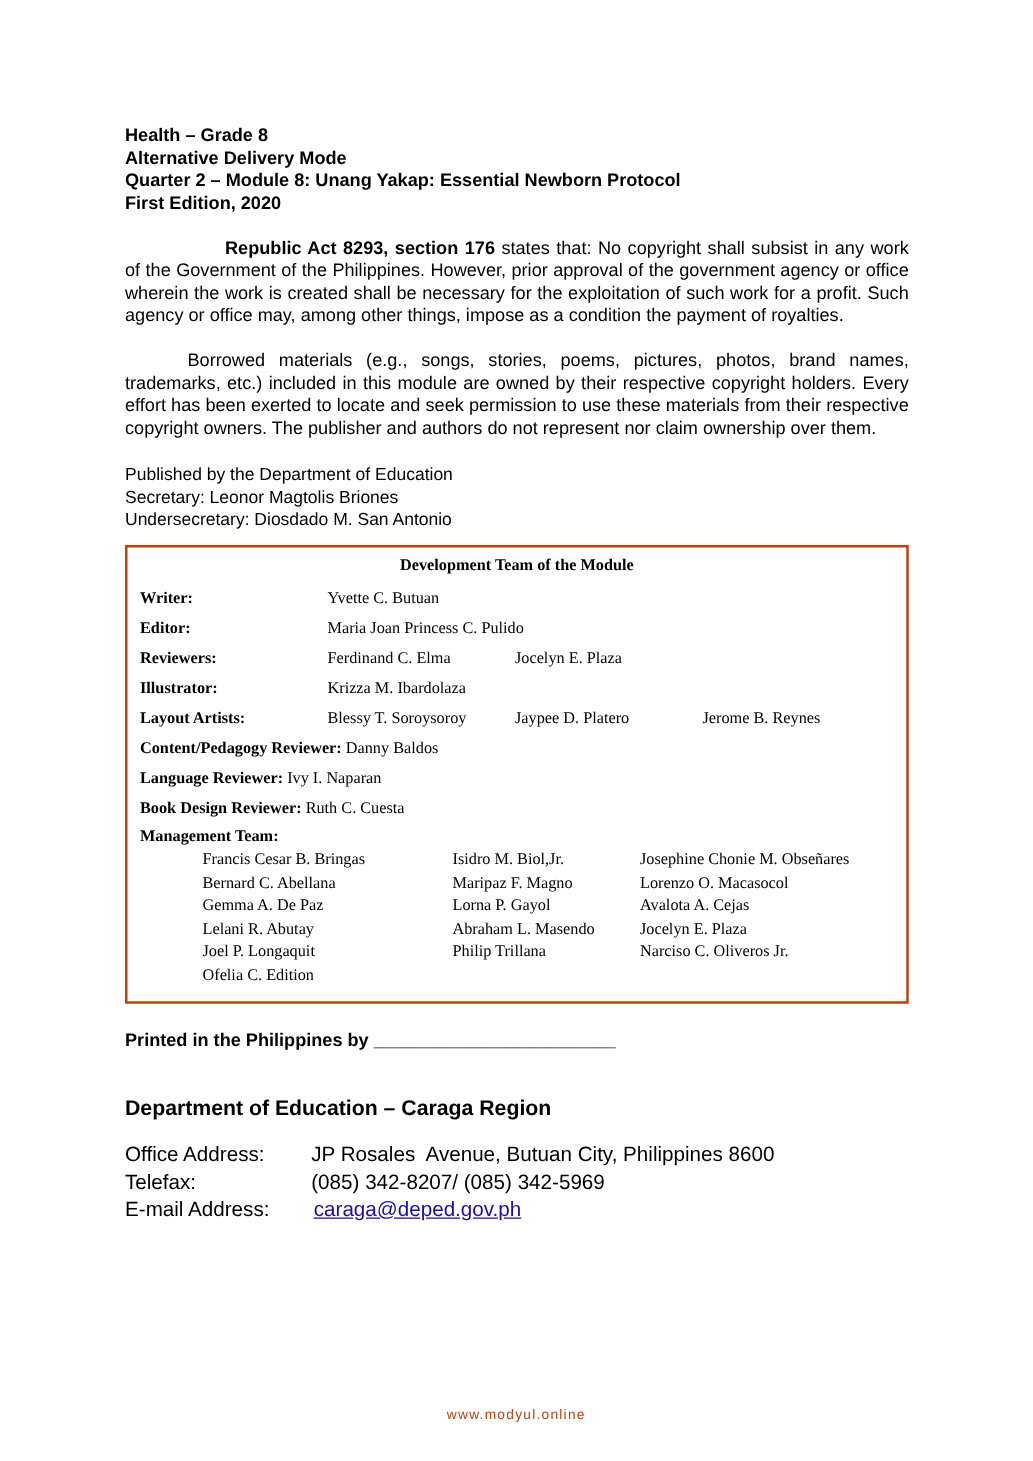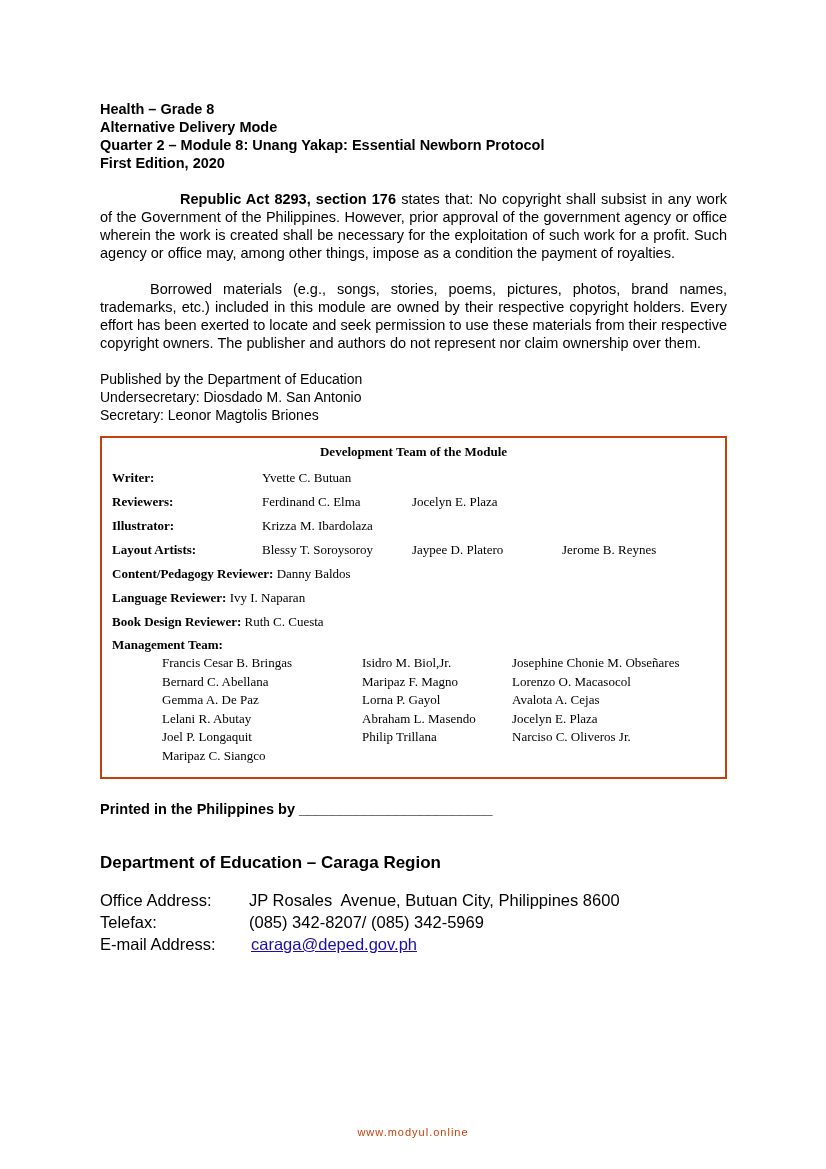--- a/index.html
+++ b/index.html
@@ -39,31 +39,37 @@
     <div>Quarter 2 – Module 8: Unang Yakap: Essential Newborn Protocol</div>
     <div>First Edition, 2020</div>
   </div>
 
   <div class="para"><b>Republic Act 8293, section 176</b><span> states that: No copyright shall subsist in any work of the Government of the Philippines. However, prior approval of the government agency or office wherein the work is created shall be necessary for the exploitation of such work for a profit. Such agency or office may, among other things, impose as a condition the payment of royalties.</span></div>
 
   <div class="para">Borrowed materials (e.g., songs, stories, poems, pictures, photos, brand names, trademarks, etc.) included in this module are owned by their respective copyright holders. Every effort has been exerted to locate and seek permission to use these materials from their respective copyright owners. The publisher and authors do not represent nor claim ownership over them.</div>
 
   <div class="pub">
     <div>Published by the Department of Education</div>
+    <div>Secretary: Leonor Magtolis Briones</div>
     <div>Undersecretary: Diosdado M. San Antonio</div>
-    <div>Secretary: Leonor Magtolis Briones</div>
   </div>
 
   <div class="box">
     <div class="box-title">Development Team of the Module</div>
 
     <div class="role-row">
       <div class="role-label">Writer:</div>
       <div class="role-names">
           <span>Yvette C. Butuan</span>
+        </div>
+    </div>
+    <div class="role-row">
+      <div class="role-label">Editor:</div>
+      <div class="role-names">
+          <span style="width:300px">Maria Joan Princess C. Pulido</span>
         </div>
     </div>
     <div class="role-row">
       <div class="role-label">Reviewers:</div>
       <div class="role-names">
         <span>Ferdinand C. Elma</span>
         <span>Jocelyn E. Plaza</span>
       </div>
     </div>
     <div class="role-row">
@@ -95,21 +101,21 @@
       <span>Lorenzo O. Macasocol</span>
       <span>Gemma A. De Paz</span>
       <span>Lorna P. Gayol</span>
       <span>Avalota A. Cejas</span>
       <span>Lelani R. Abutay</span>
       <span>Abraham L. Masendo</span>
       <span>Jocelyn E. Plaza</span>
       <span>Joel P. Longaquit</span>
       <span>Philip Trillana</span>
       <span>Narciso C. Oliveros Jr.</span>
-      <span>Maripaz C. Siangco</span>
+      <span>Ofelia C. Edition</span>
       <span></span>
       <span></span>
     </div>
   </div>
 
   <div class="printed">Printed in the Philippines by ________________________</div>
 
   <div class="region">Department of Education – Caraga Region</div>
 
   <div class="contact">

